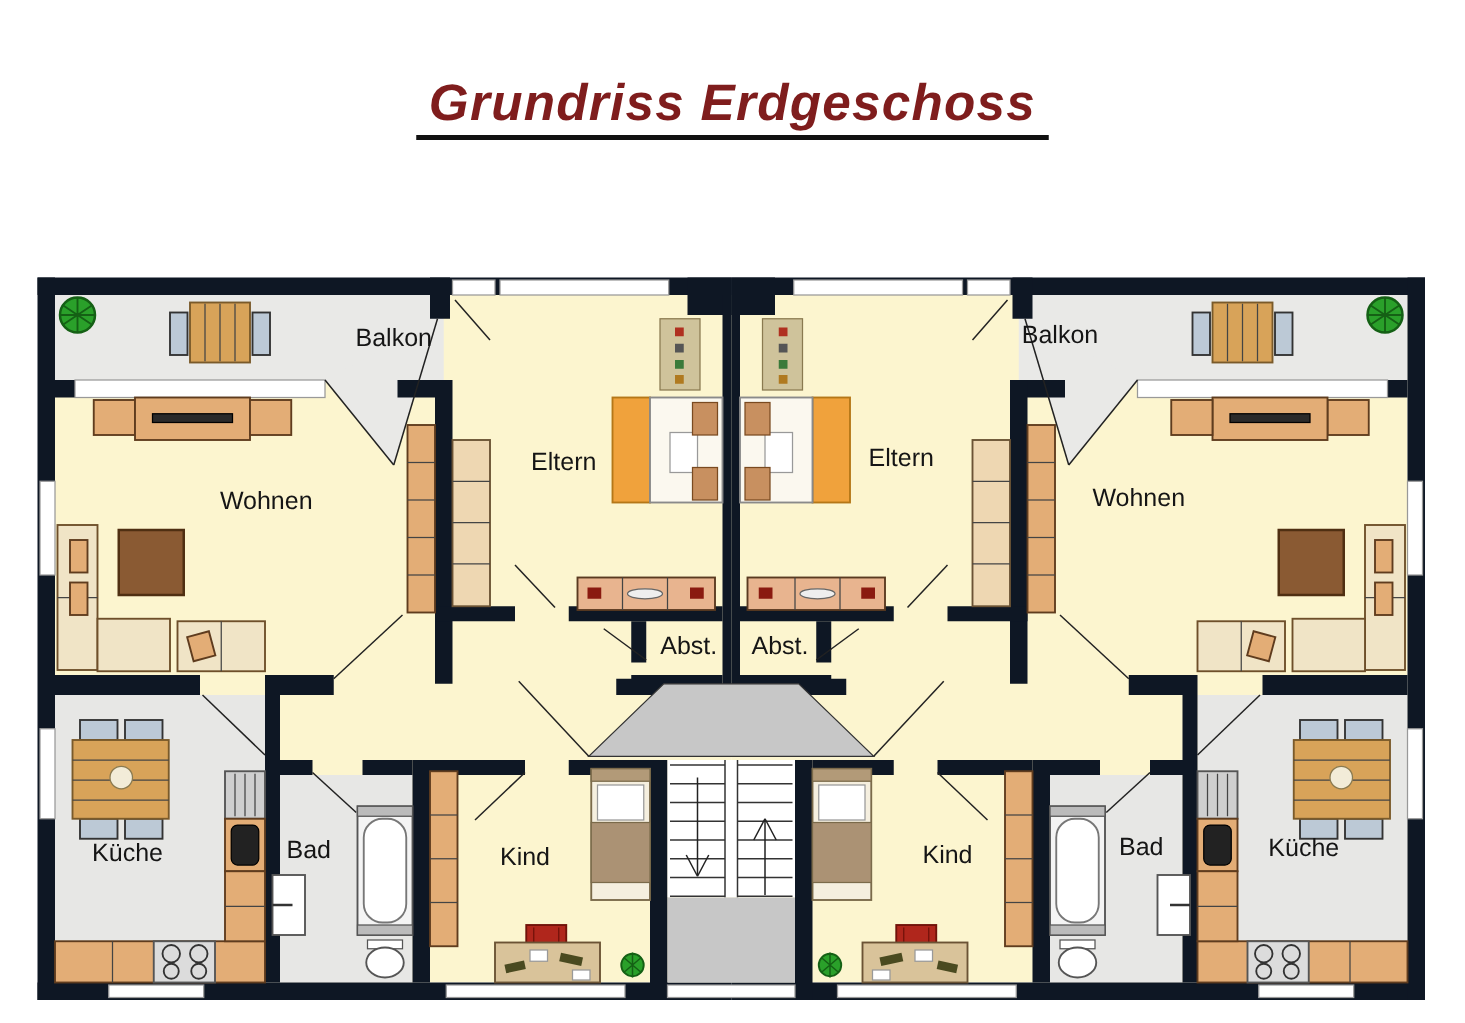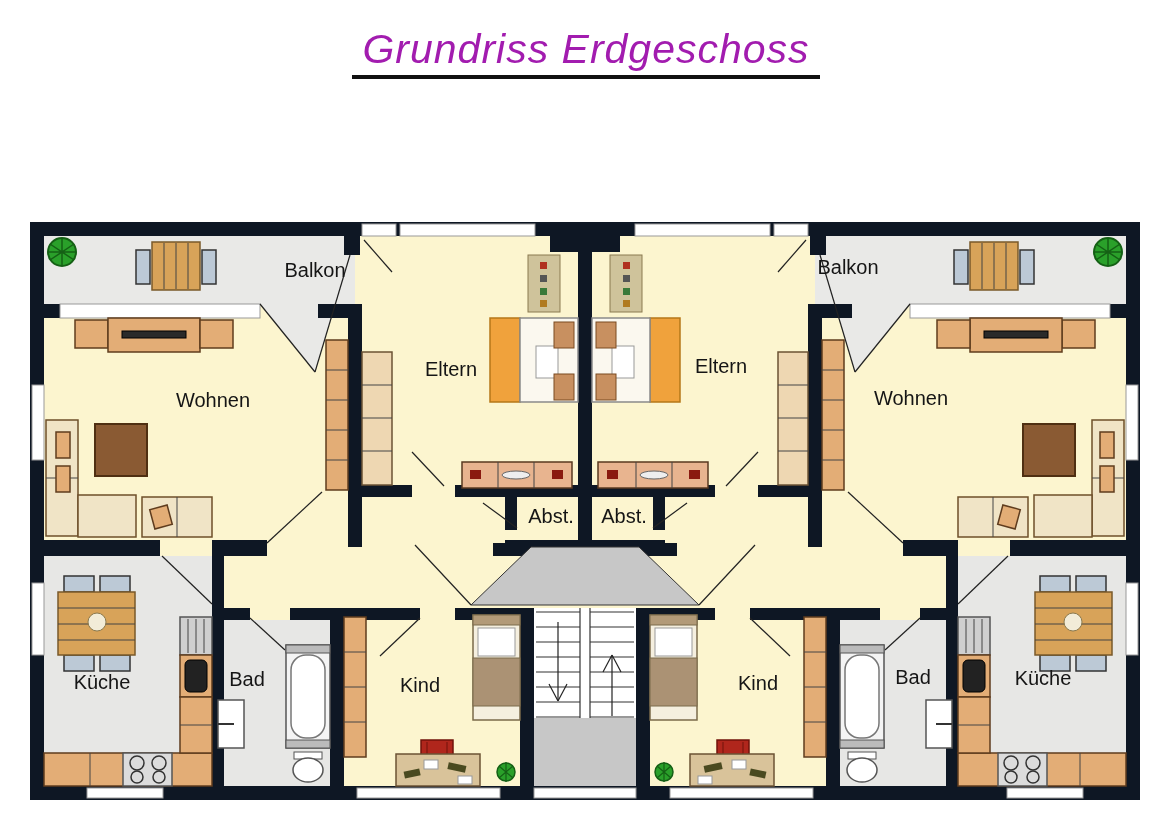--- a/index.html
+++ b/index.html
@@ -1,19 +1,19 @@
 <!DOCTYPE html>
 <html><head>
 <meta charset="utf-8">
 <style>
   html,body{margin:0;padding:0;background:#fff;}
   body{width:1172px;height:818px;position:relative;font-family:"Liberation Sans",sans-serif;overflow:hidden;}
   .title-wrap{position:absolute;top:26px;left:0;width:100%;text-align:center;}
-  .title{display:inline-block;font-size:41px;font-style:italic;font-weight:normal;color:#a21caf;
-         border-bottom:4px solid #111;padding:0 10px 2px 10px;letter-spacing:1px;}
+  .title{display:inline-block;font-size:41px;font-style:italic;font-weight:bold;color:#7f1d1d;
+         border-bottom:4px solid #111;padding:0 10px 2px 10px;letter-spacing:1px;margin-top:33px;}
   svg{position:absolute;left:0;top:0;}
   .wall{fill:#0e1724;}
   .yellow{fill:#fcf5cf;}
   .bgrey{fill:#e9e9e7;}
   .kgrey{fill:#e7e7e5;}
   .sgrey{fill:#c7c7c7;stroke:#333;stroke-width:1;}
   .win{fill:#ffffff;stroke:#999;stroke-width:1;}
   .tan{fill:#e3ad76;stroke:#5f3c1e;stroke-width:1.5;}
   .ltan{fill:#eed7b2;stroke:#6b5335;stroke-width:1.5;}
   .cream{fill:#f0e4c6;stroke:#6e4f2a;stroke-width:1.5;}

